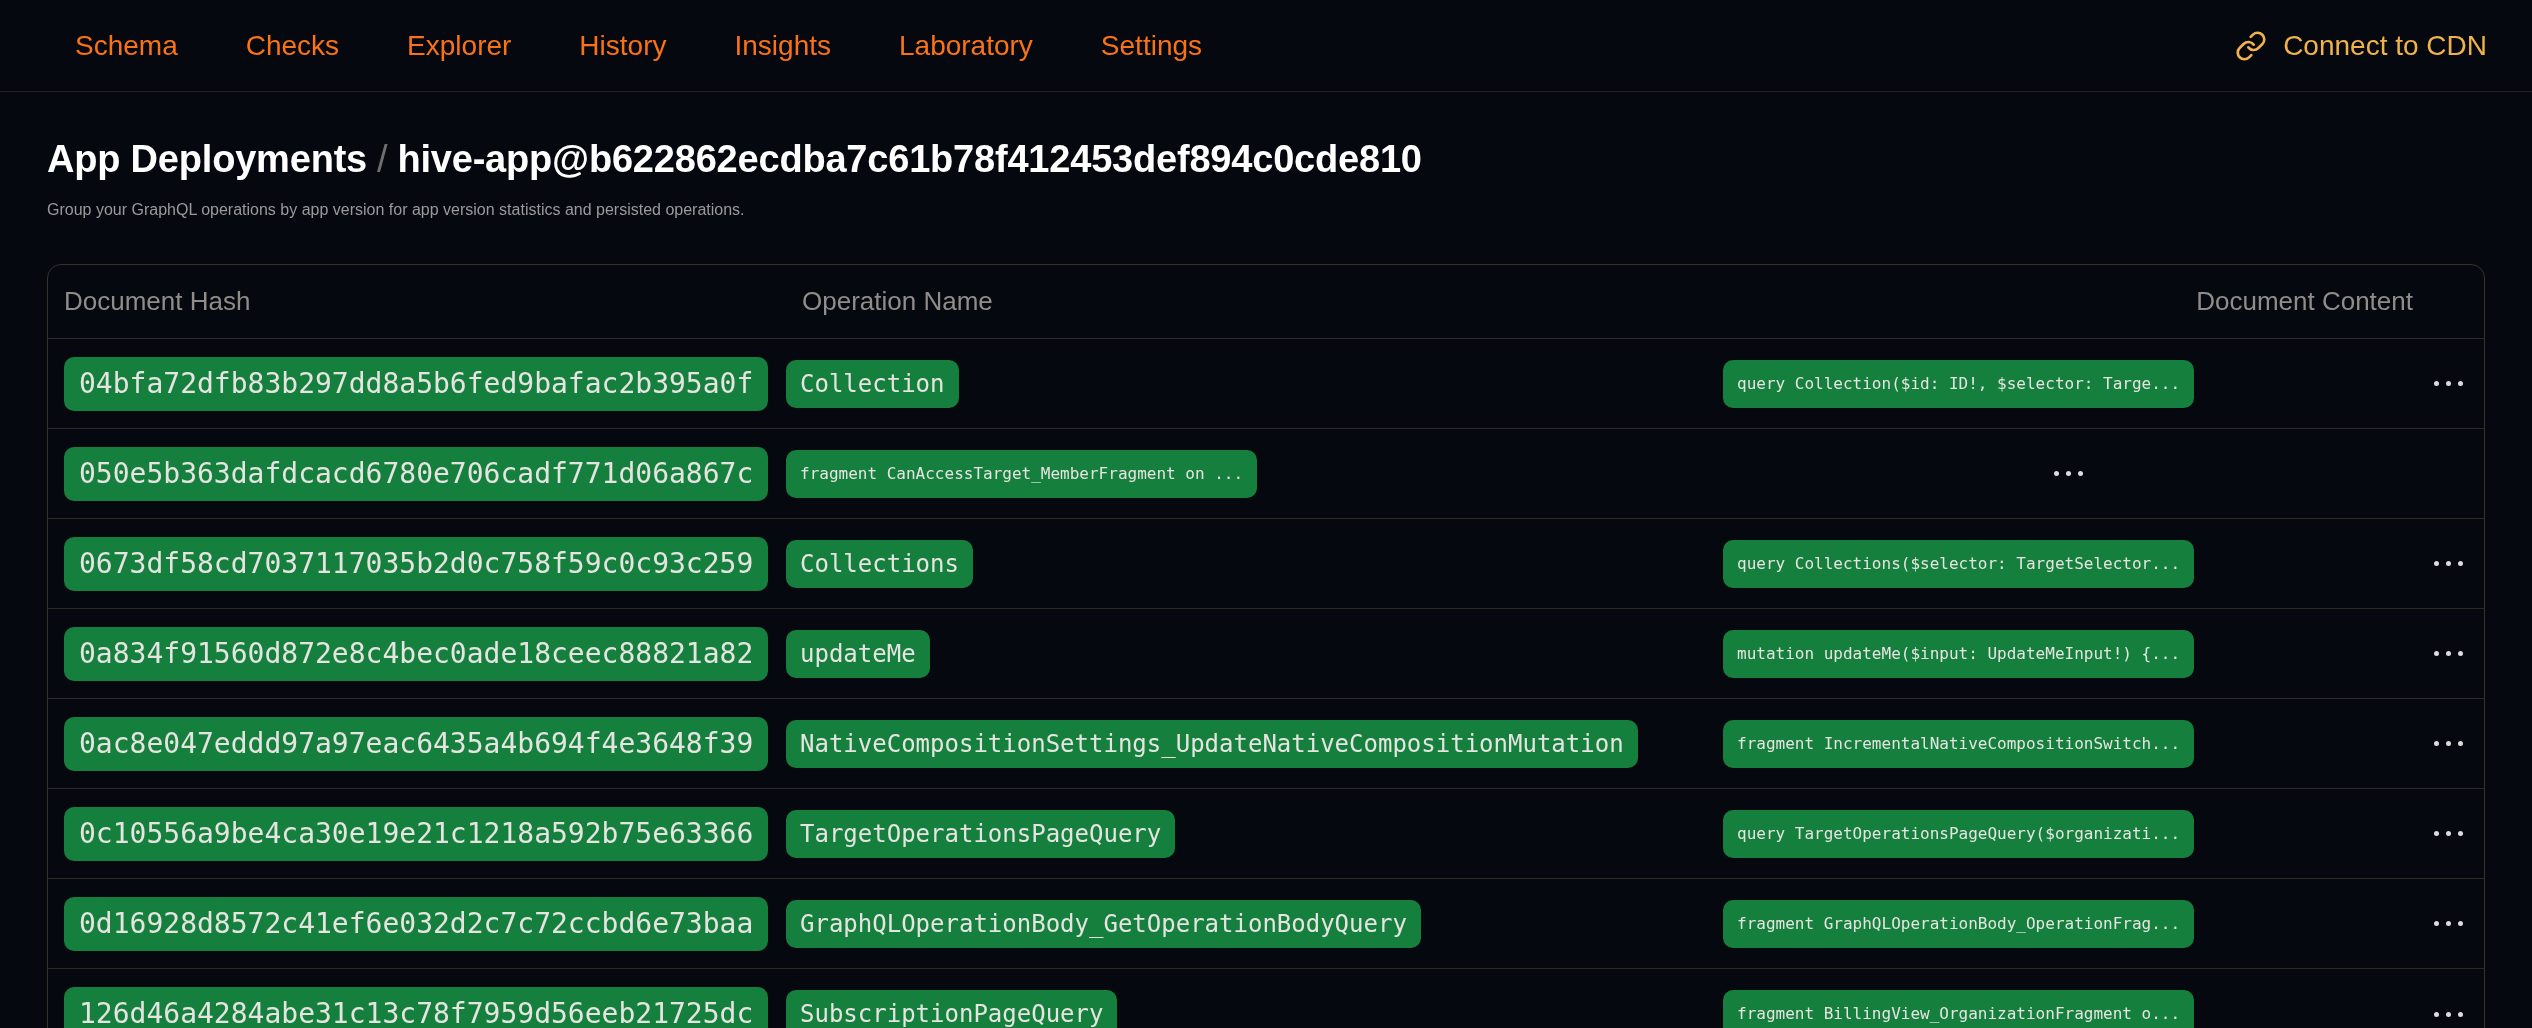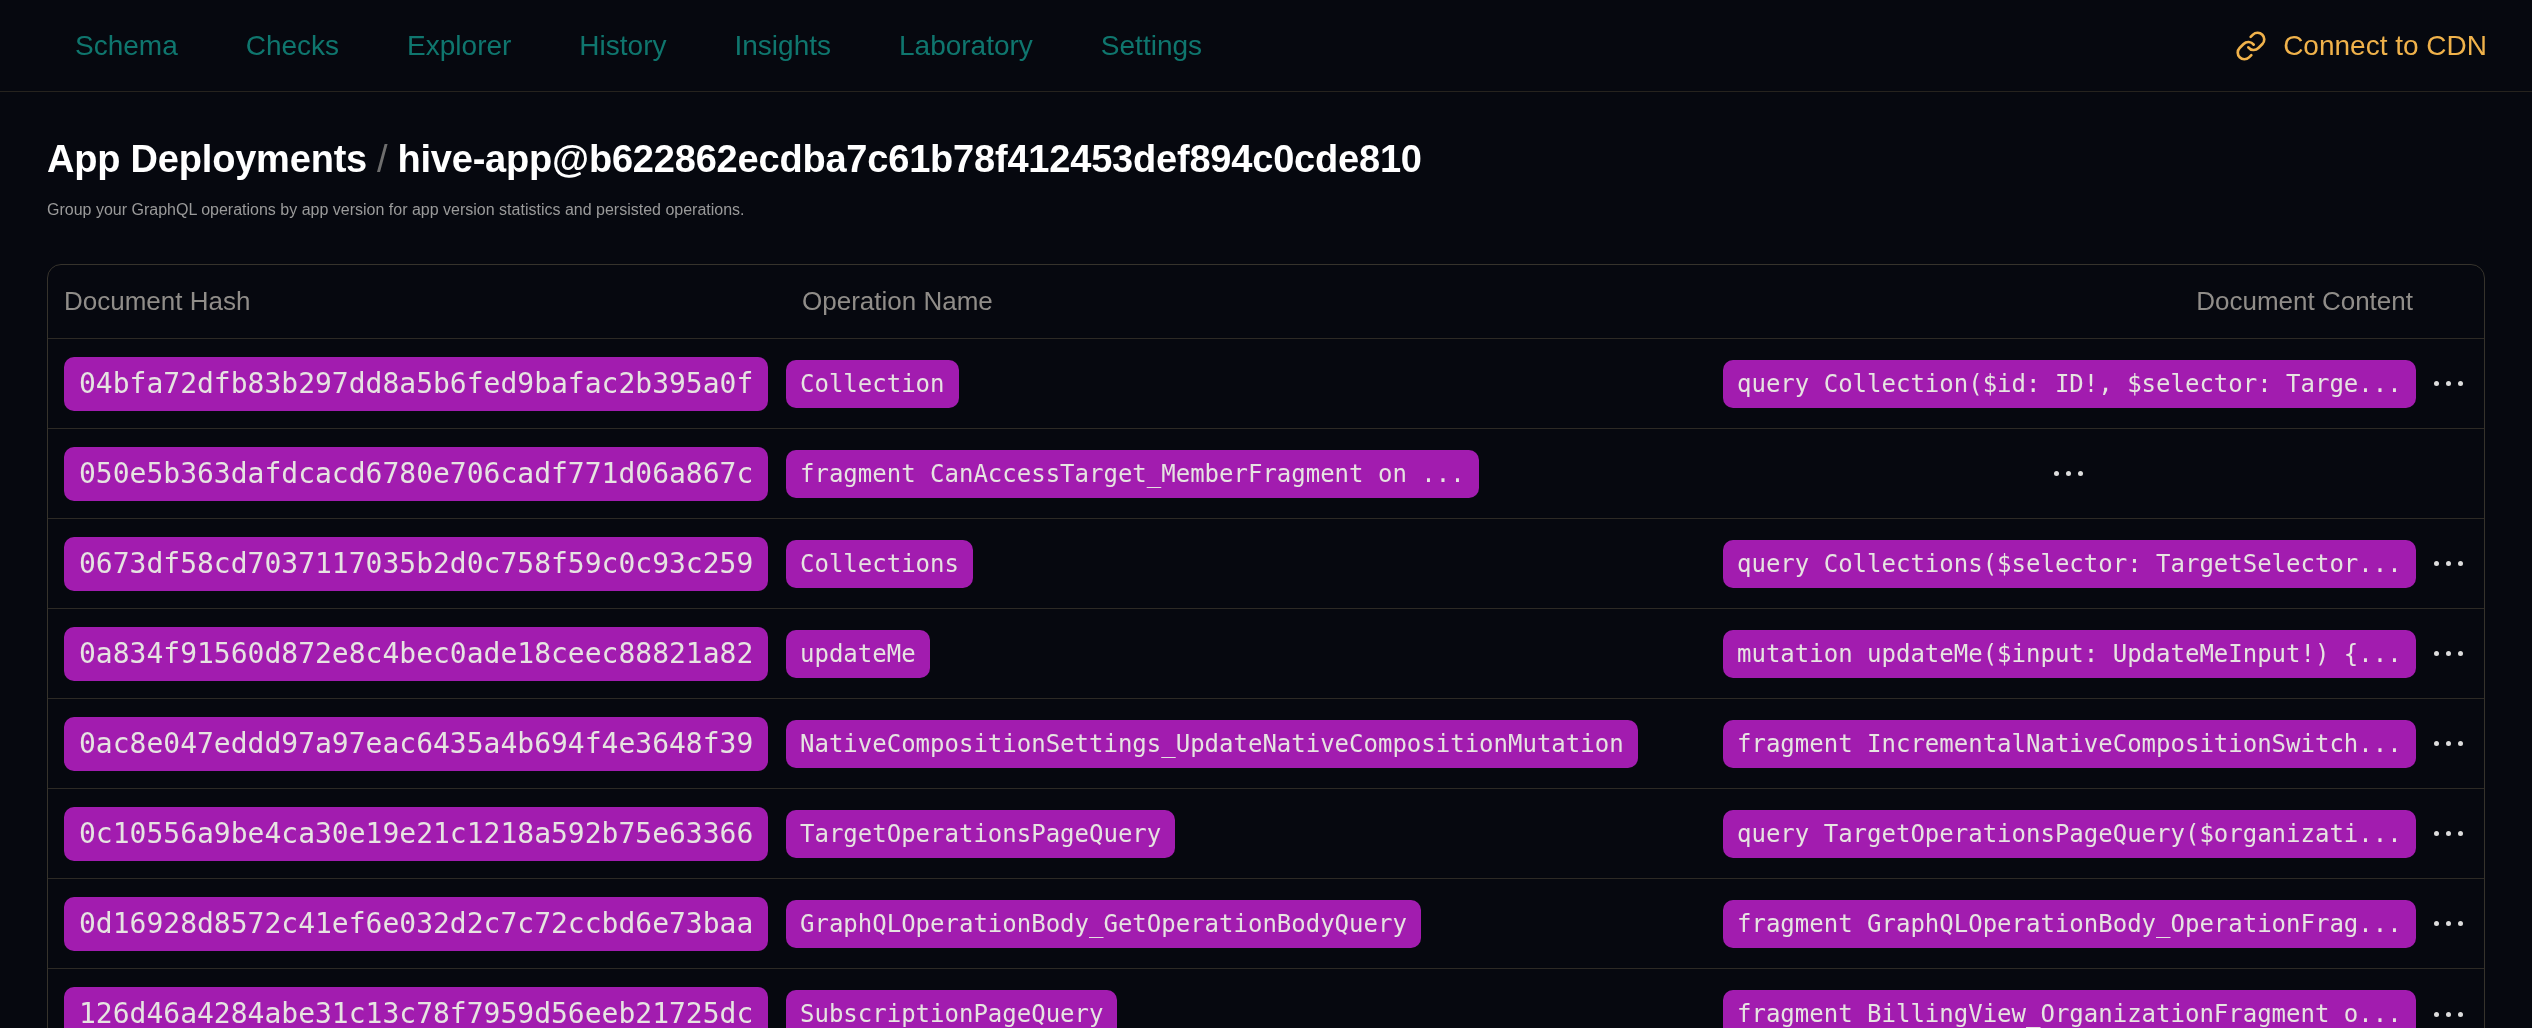--- a/index.html
+++ b/index.html
@@ -20,21 +20,21 @@
     padding-left: 41px;
     padding-right: 45px;
   }
   .nav-items { display: flex; align-items: stretch; }
   .nav-item {
     position: relative;
     display: flex;
     align-items: center;
     padding: 0 34px;
     font-size: 28px;
-    color: #0f766e;
+    color: #f97316;
     cursor: pointer;
     white-space: nowrap;
   }
   .nav-item.active { color: #ffffff; font-weight: 500; }
   .nav-item.active::after {
     content: "";
     position: absolute;
     left: 0; right: 0; bottom: 0;
     height: 6px;
     background: #e9ae4e;
@@ -99,30 +99,30 @@
   .trow {
     height: 90px;
     border-bottom: 1px solid #2d2a25;
   }
   .trow:last-child { border-bottom: none; }
   .td { padding-left: 16px; }
   .td.no-pad { padding-left: 0; }
 
   .chip {
     display: inline-block;
-    background: #a21caf;
+    background: #15803d;
     border-radius: 10px;
     color: #e6e4e1;
     font-family: "DejaVu Sans Mono", "Liberation Mono", monospace;
     white-space: nowrap;
     vertical-align: middle;
   }
   .chip.hash    { font-size: 28px; line-height: 28px; padding: 13px 15px; }
   .chip.op      { font-size: 24px; line-height: 24px; padding: 12px 14px; text-align: center; }
-  .chip.content { font-size: 24px; line-height: 24px; padding: 12px 14px; }
+  .chip.content { font-size: 16px; line-height: 24px; padding: 12px 14px; }
 
   .actions-cell {
     display: flex;
     justify-content: center;
     align-items: center;
   }
   .dots-btn {
     display: flex;
     gap: 7px;
     padding: 14px 8px;

